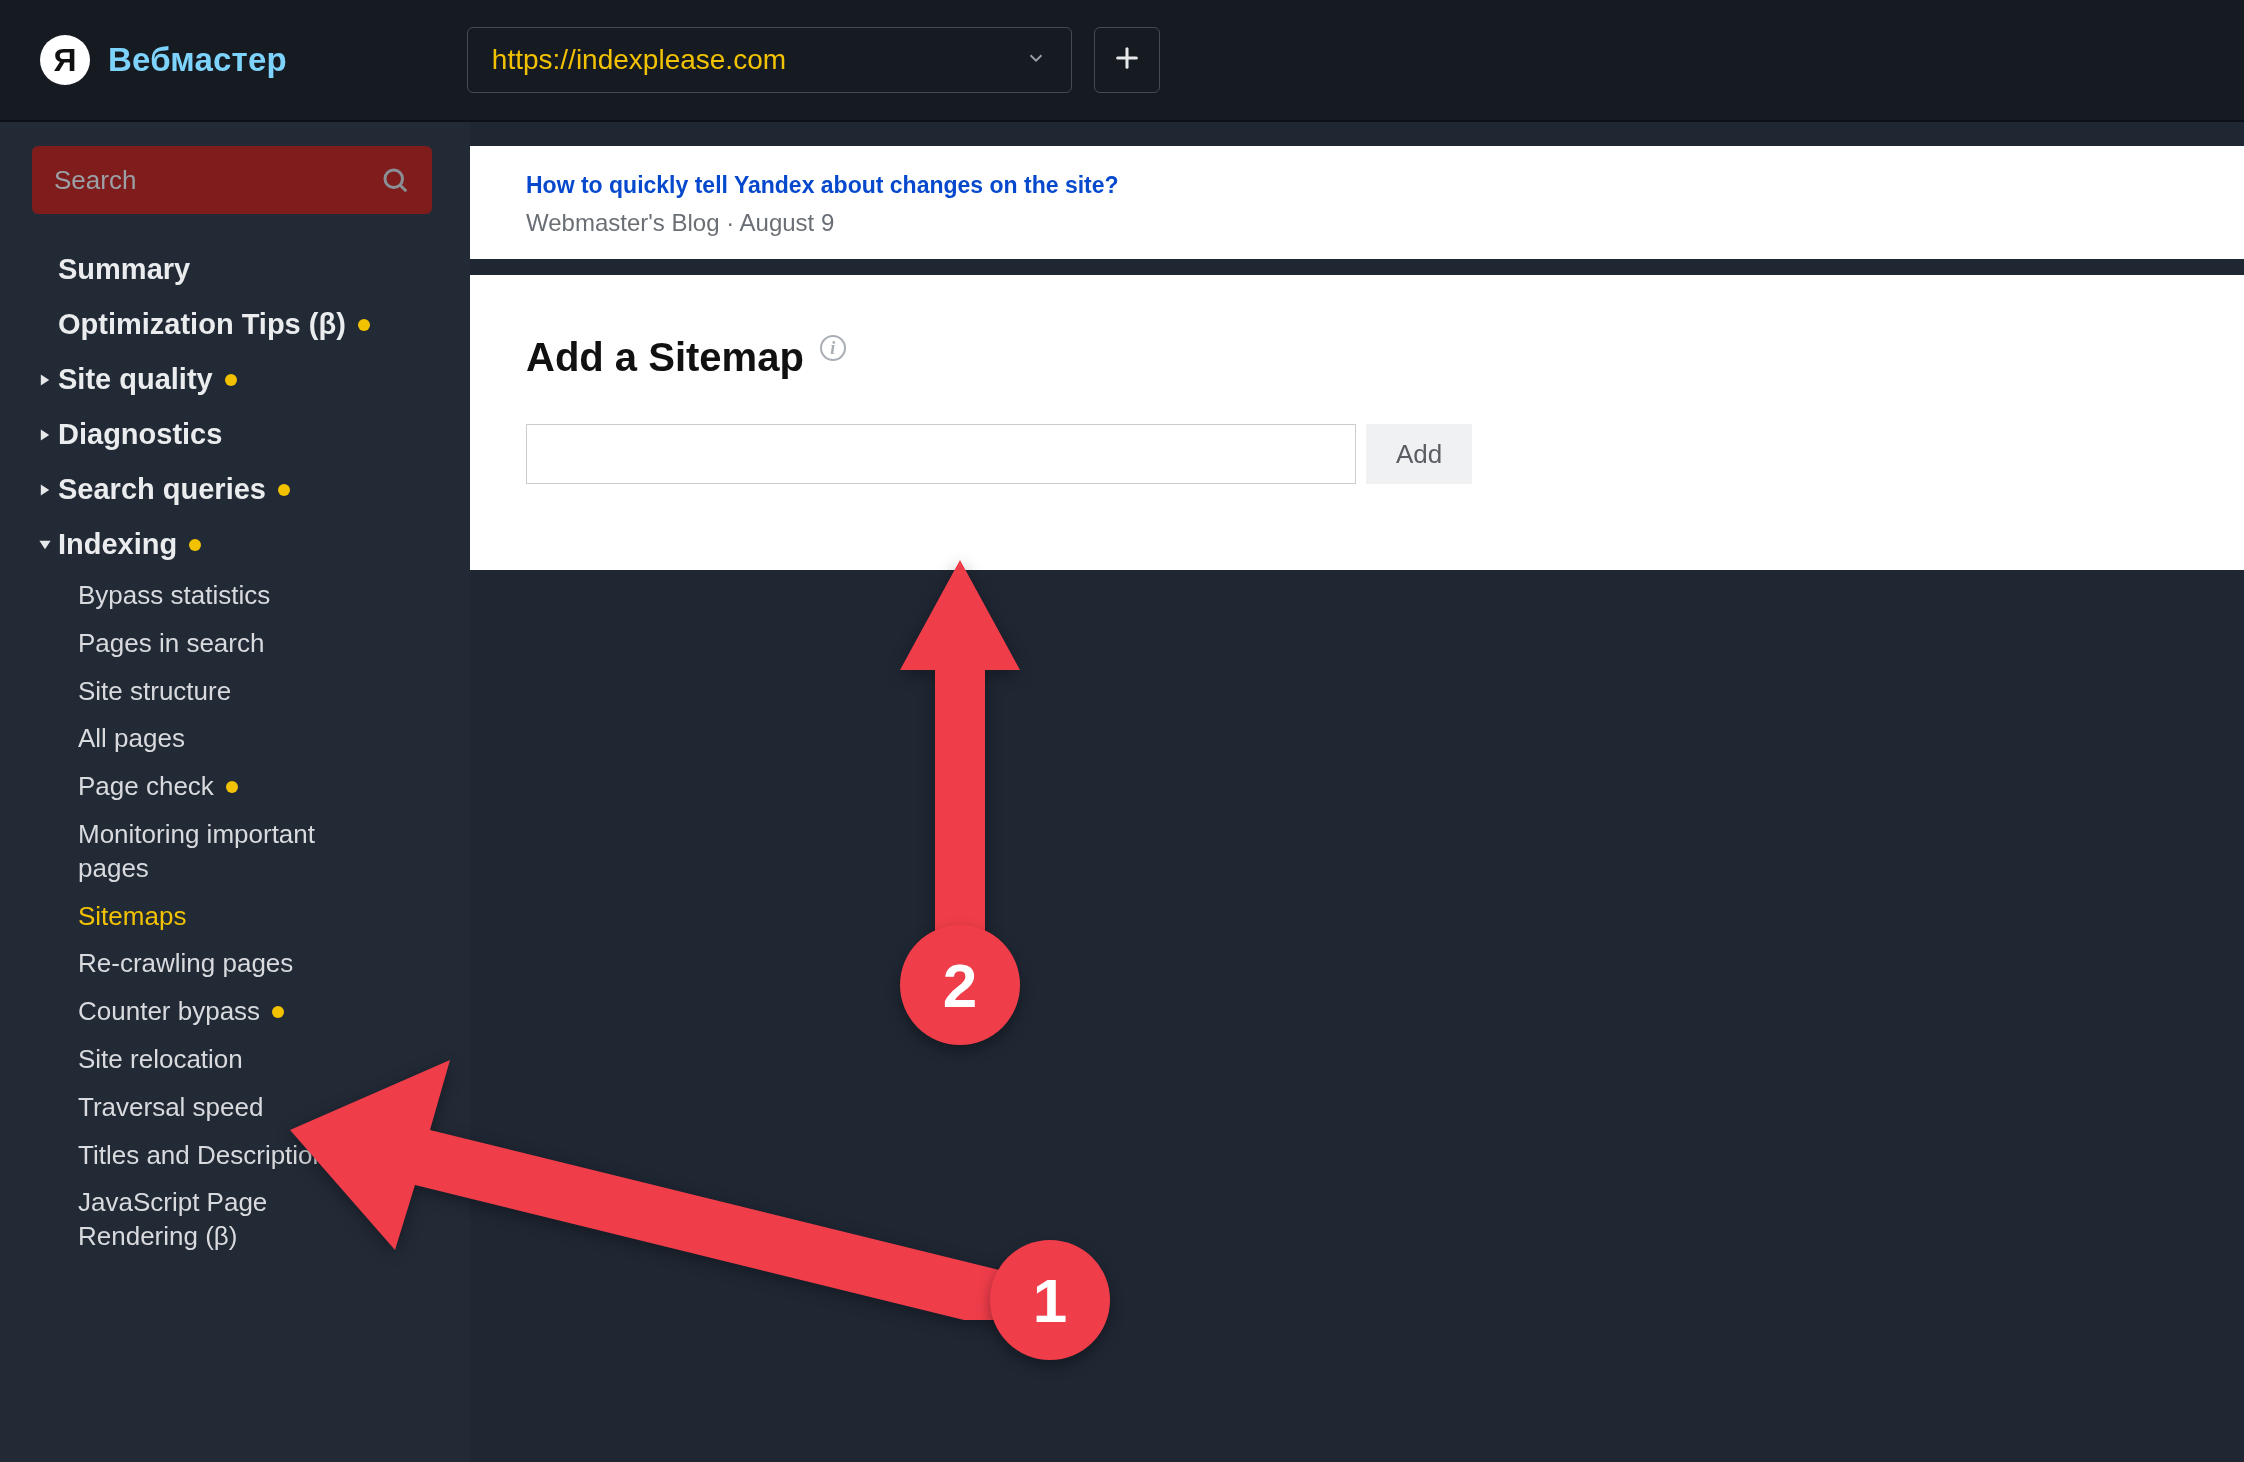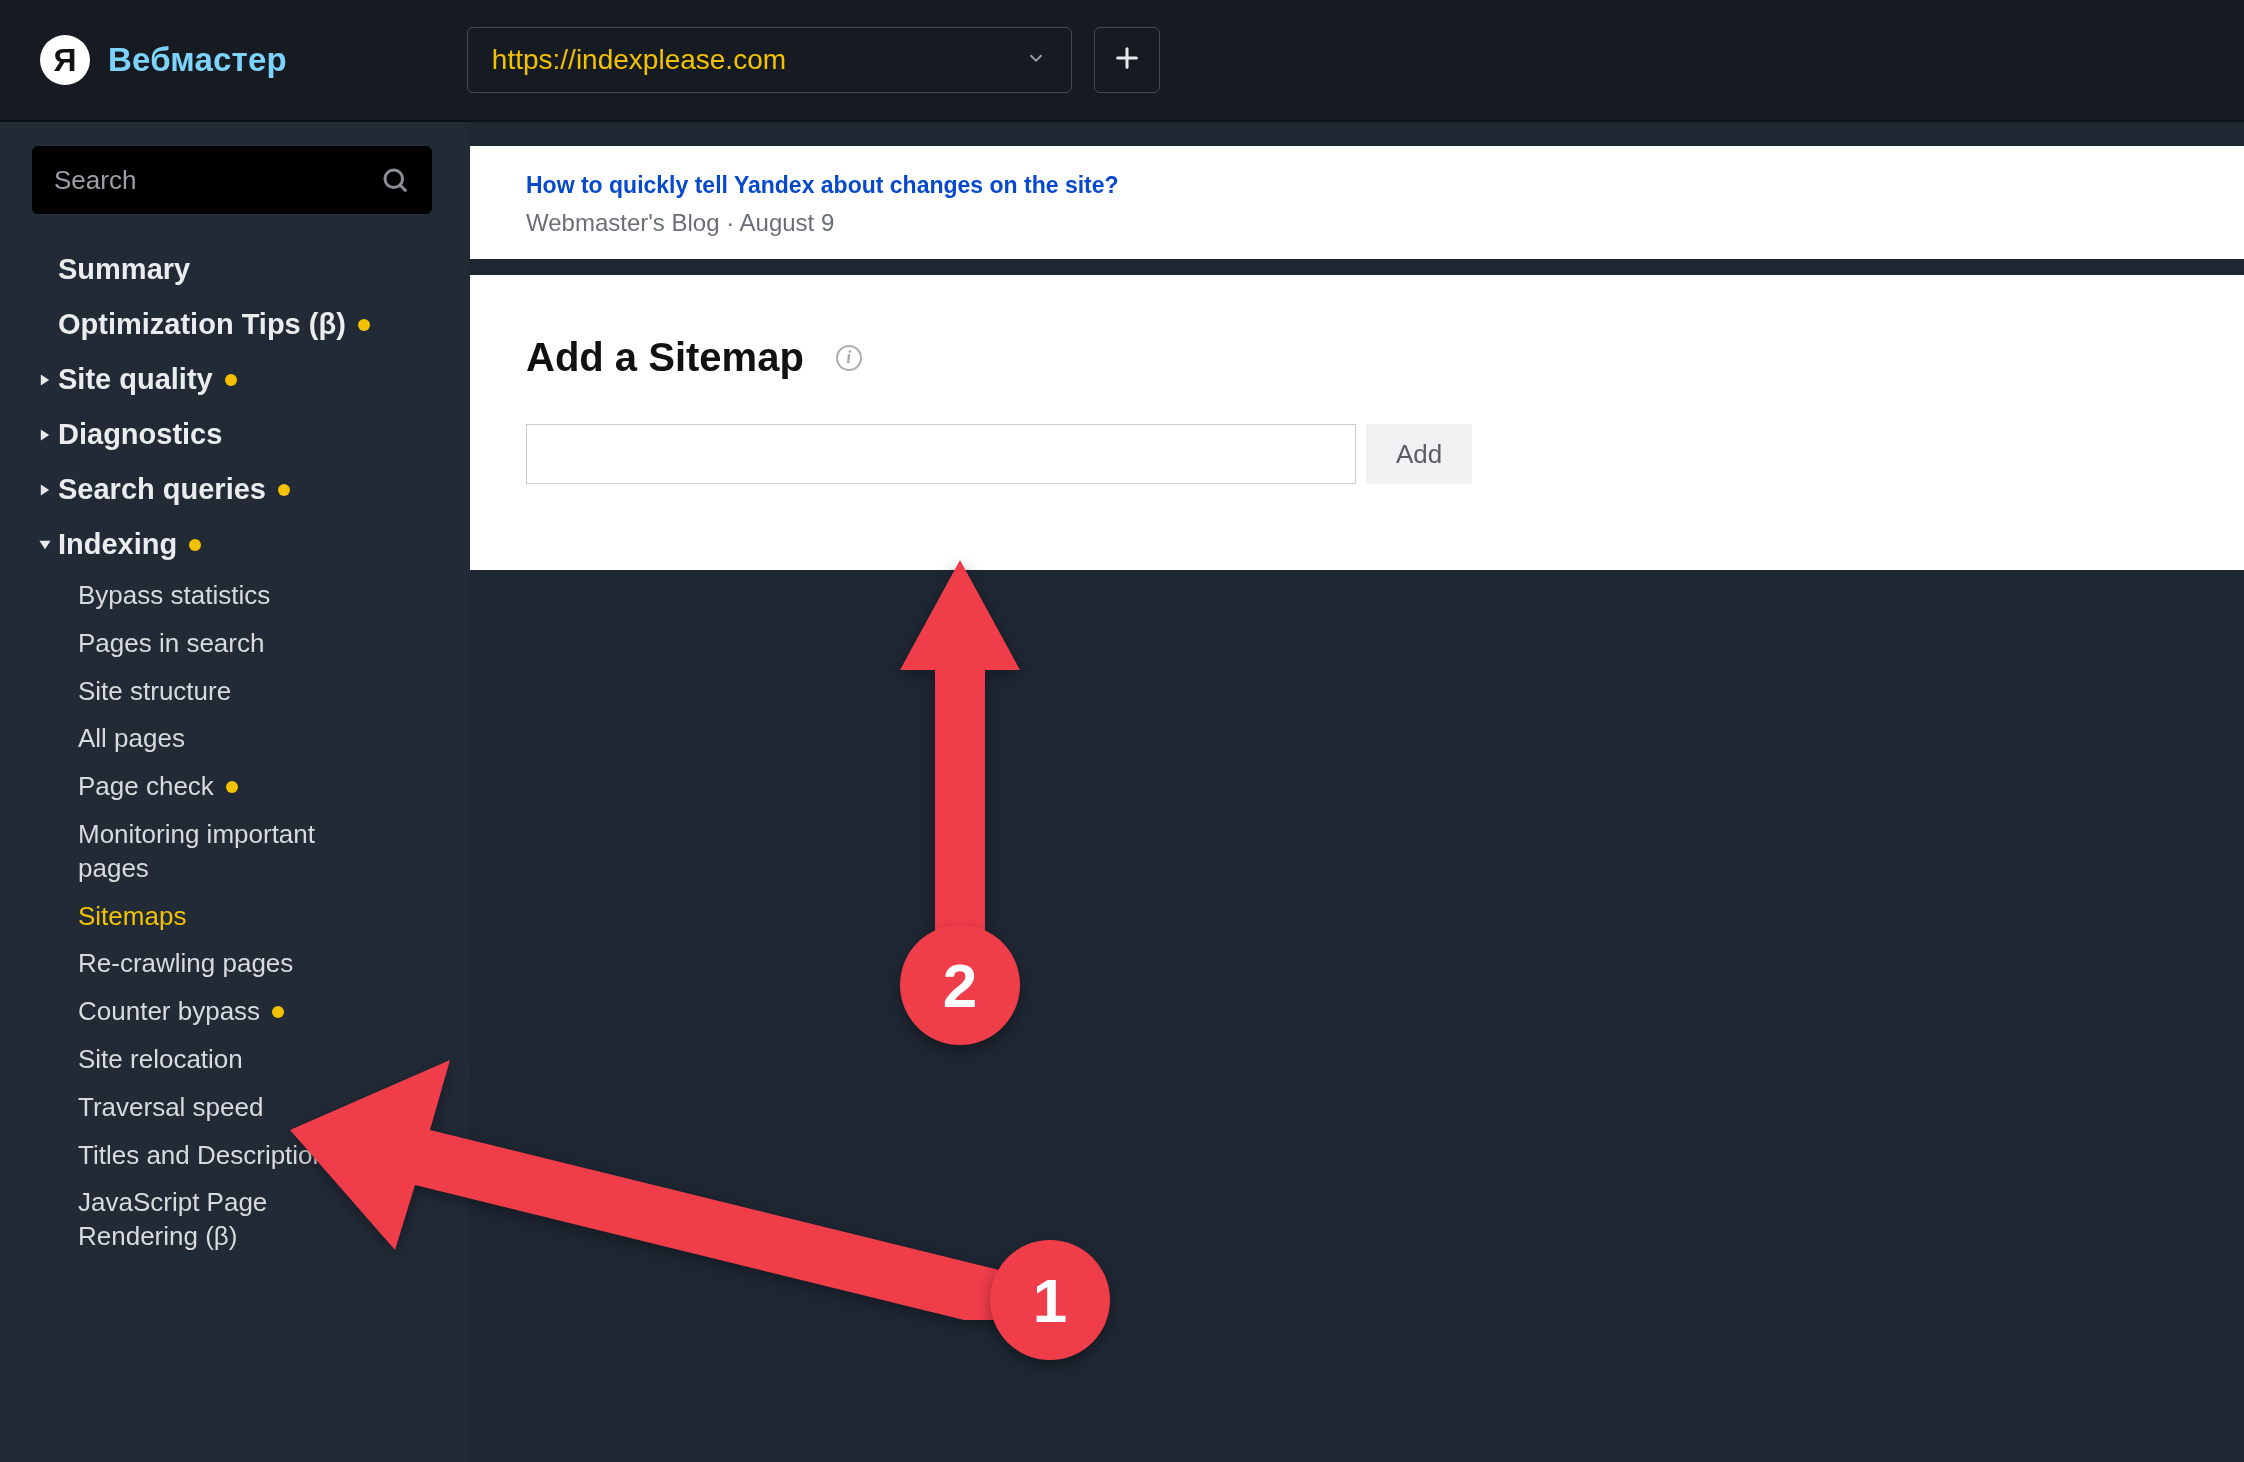--- a/index.html
+++ b/index.html
@@ -47,21 +47,21 @@
   .add-btn svg { width:28px; height:28px; }
 
   
   .body-row { display:flex; height: calc(100% - 122px); }
   .sidebar {
     width: 470px; flex:0 0 470px; padding: 24px 32px 24px 32px;
     background:#222a36;
     overflow:hidden;
   }
   .search-box {
-    width: 400px; height:68px; background:#000000; border-radius:6px;
+    width: 400px; height:68px; background:#7f1d1d; border-radius:6px;
     display:flex; align-items:center; padding: 0 22px; justify-content:space-between;
     margin-bottom: 28px;
   }
   .search-box input {
     background:transparent; border:none; outline:none; color:#9aa0a6;
     font-size:26px; width: 300px;
   }
   .search-box input::placeholder { color:#9aa0a6; }
   .search-icon svg { width:30px; height:30px; display:block; }
 
@@ -86,21 +86,21 @@
   }
   .banner-title { color:#0649cc; font-size:23px; font-weight:700; }
   .banner-sub { color:#6a6f76; font-size:24px; margin-top:10px; }
 
   .panel {
     margin-top: 16px;
     background:#fff;
     padding: 60px 56px 86px 56px;
     min-height: 260px;
   }
-  .panel-title-row { display:flex; align-items:center; gap:32px;}
+  .panel-title-row { display:flex; align-items:flex-start; gap:16px;}
   .panel-title { color:#111; font-size:40px; font-weight:600; }
   .info-icon {
     width:26px; height:26px; border:2px solid #a9aeb4; border-radius:50%;
     display:flex; align-items:center; justify-content:center;
     color:#a9aeb4; font-size:18px; font-weight:700; font-family: Georgia, serif; font-style:italic;
   }
   .form-row { margin-top: 44px; display:flex; align-items:stretch; }
   .sitemap-input {
     width: 830px; height:60px; border:1px solid #c9ccd0; background:#fff;
     font-size:24px; padding: 0 14px; outline:none;

